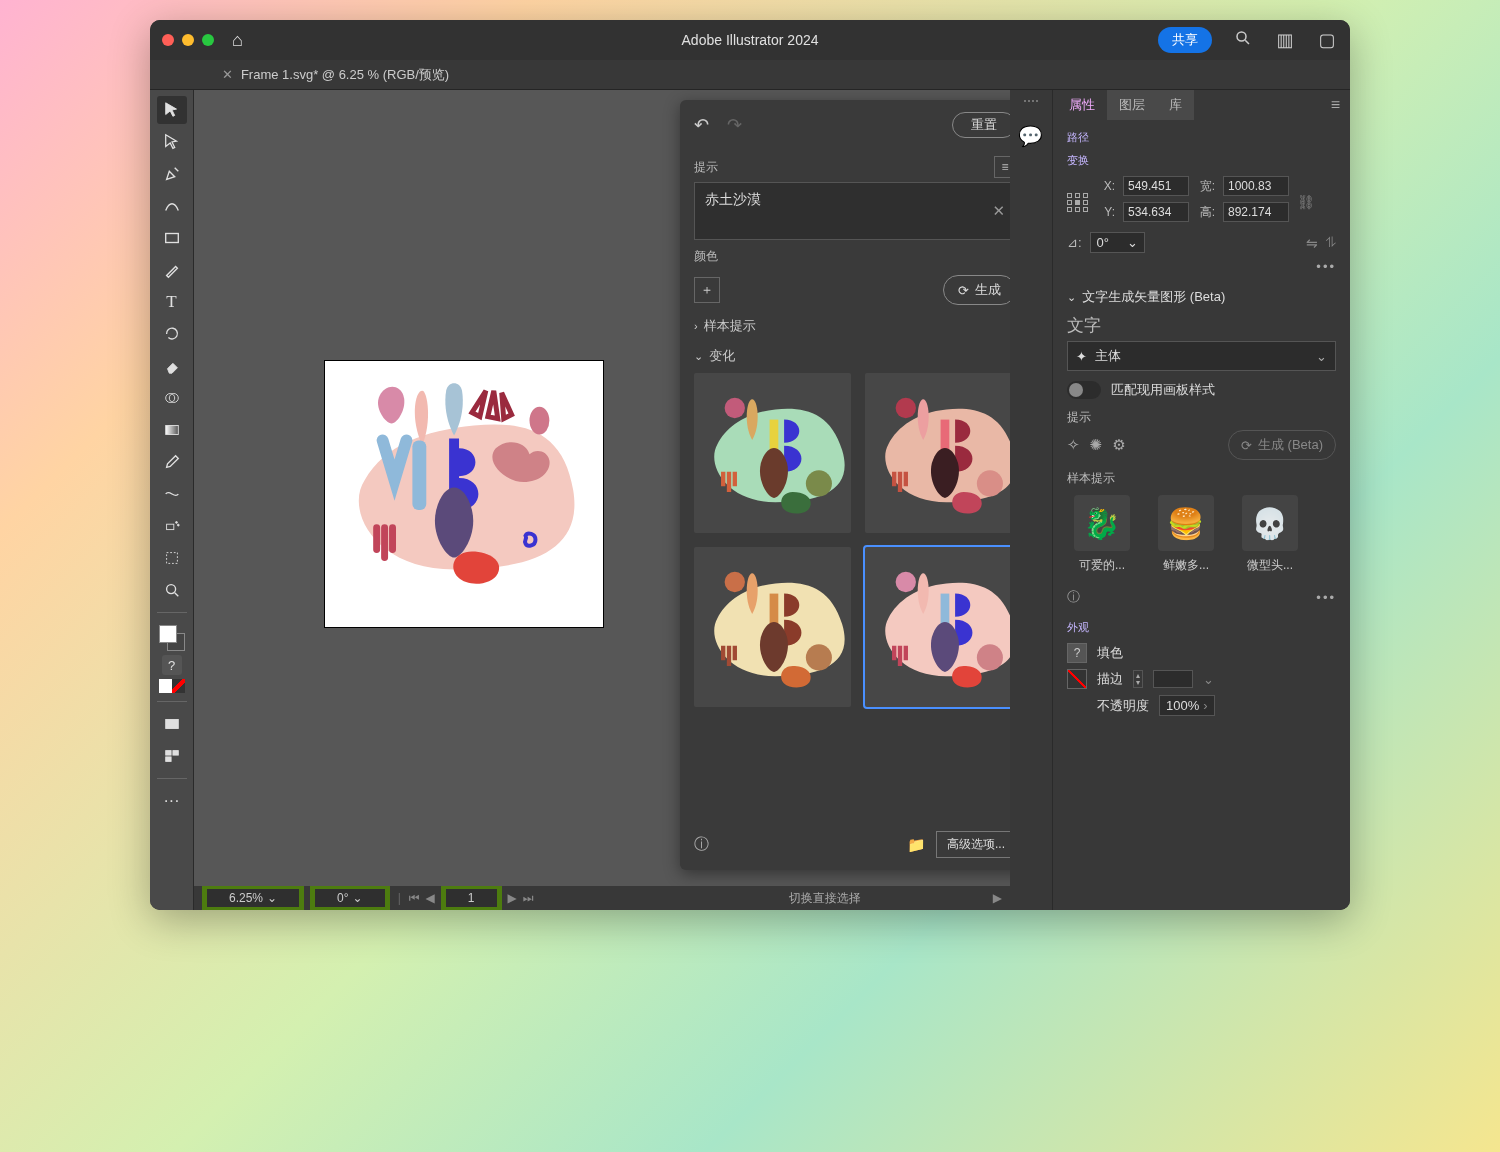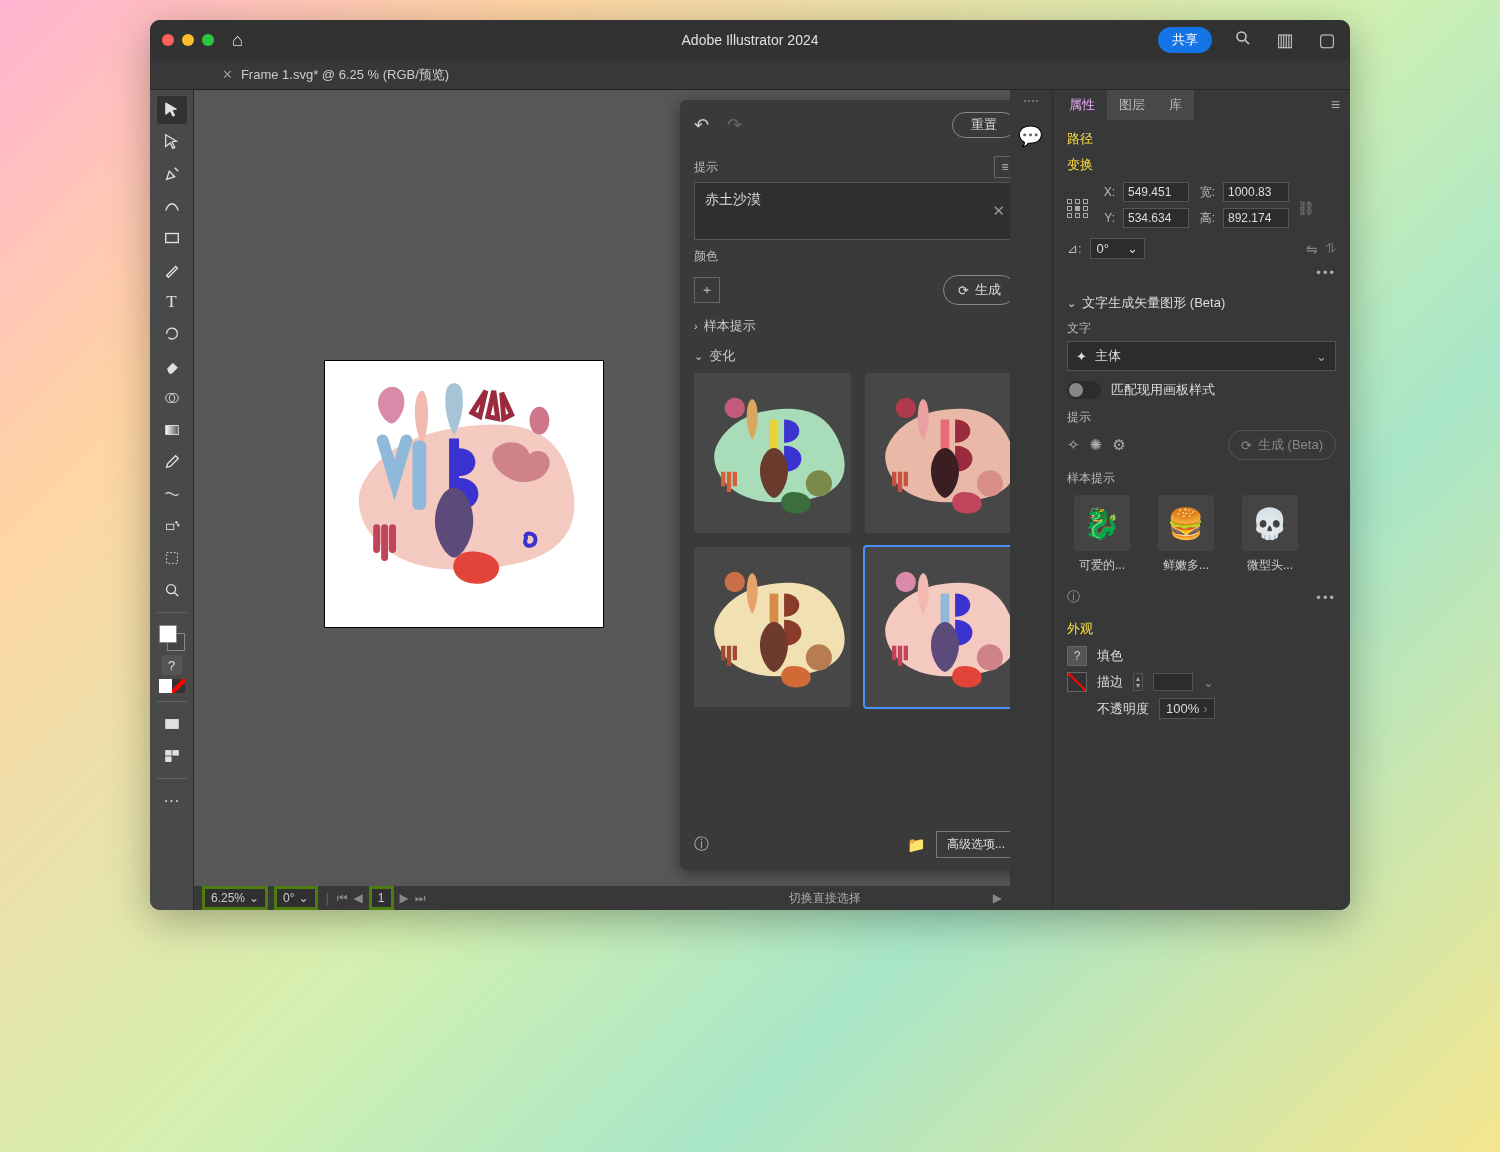--- a/index.html
+++ b/index.html
@@ -39,21 +39,21 @@
   .swatch-pair .s{position:absolute;width:18px;height:18px;background:#444;border:1px solid #888;right:0;bottom:0}
   .small-swatch{width:26px;height:14px;display:flex}
   .small-swatch div{width:13px;height:14px}
   
   .canvas-col{flex:1;display:flex;flex-direction:column;background:#555;min-width:0}
   .canvas-area{flex:1;position:relative;background:#575757;overflow:hidden}
   .artboard{position:absolute;left:130px;top:270px;width:280px;height:268px;background:#fff;border:1px solid #000}
   .art-svg{width:100%;height:100%}
   .status{height:24px;background:#383838;color:#ccc;font-size:12px;display:flex;align-items:center;padding:0 8px;gap:6px}
   .status .sep{color:#666;margin:0 2px}
-  .status .seg{display:flex;align-items:center;gap:4px;background:#2f2f2f;padding:2px 6px;border:3px solid #4d7c0f}
+  .status .seg{display:flex;align-items:center;gap:4px;background:#2f2f2f;padding:2px 22px;border:5px solid #4d7c0f}
   .status-txt{margin-left:auto;color:#aaa}
   
   .recolor{position:absolute;left:486px;top:10px;width:350px;height:770px;background:#3a3a3a;border-radius:6px;box-shadow:0 4px 16px rgba(0,0,0,.4);display:flex;flex-direction:column;padding:12px 14px;color:#ddd;font-size:13px}
   .recolor-top{display:flex;align-items:center;gap:18px;margin-bottom:10px}
   .undo,.redo{font-size:18px;color:#ccc}
   .redo{color:#666}
   .reset-btn{margin-left:auto;border:1px solid #888;padding:3px 18px;border-radius:14px;font-size:13px;color:#ddd}
   .tabs-row{display:flex;gap:20px;margin-bottom:12px}
   .rtab{padding-bottom:3px;color:#bbb}
   .rtab.active{color:#fff;border-bottom:2px solid #fff}
@@ -77,21 +77,21 @@
   .dock-handle{width:20px;height:4px;display:flex;gap:2px;justify-content:center}
   .dock-handle span{width:2px;height:2px;background:#888;border-radius:50%}
   .dock-icon{font-size:20px;color:#999}
   .panels{width:298px;background:#383838;display:flex;flex-direction:column;border-left:1px solid #2a2a2a}
   .panel-tabs{height:30px;display:flex;align-items:flex-end;padding-left:4px;gap:0}
   .ptab{padding:6px 12px;font-size:13px;color:#bbb;background:#494949}
   .ptab.active{background:#383838;color:#f0abfc}
   .ptab-menu{margin-left:auto;padding:6px 10px;color:#aaa}
   .panel-body{flex:1;overflow:auto;padding:10px 14px;color:#ddd;font-size:13px}
   .sect{margin-bottom:14px}
-  .sect-hdr{font-size:13px;color:#fde047;margin-bottom:8px}
+  .sect-hdr{font-size:11px;color:#c4b5fd;margin-bottom:8px}
   .tf-row{display:flex;align-items:center;gap:8px;margin-bottom:6px;font-size:12px}
   .tf-lab{color:#bbb;width:18px;text-align:right}
   .tf-val{background:#2c2c2c;border:1px solid #555;padding:2px 4px;width:66px;color:#ddd;font-size:12px}
   .tf-icon{color:#888;font-size:14px}
   .angle{display:flex;align-items:center;gap:8px;margin-top:4px}
   .angle-sel{background:#2c2c2c;border:1px solid #555;padding:2px 6px;display:flex;align-items:center;gap:18px}
   .three-dots{color:#aaa;letter-spacing:2px}
   .collapse-hdr{display:flex;align-items:center;gap:6px;color:#ddd;font-size:13px;margin:10px 0 8px}
   .chev{font-size:11px}
   .subject-sel{background:#2c2c2c;border:1px solid #555;display:flex;align-items:center;padding:5px 8px;gap:8px;margin-bottom:10px}
@@ -466,21 +466,21 @@
             <span class="tf-icon">⥮</span>
           </div>
           <div style="text-align:right;margin-top:6px"><span class="three-dots">•••</span></div>
         </div>
 
         <div class="sect">
           <div class="collapse-hdr">
               <span class="chev">⌄</span>
               <span>文字生成矢量图形 (Beta)</span>
             </div>
-          <div style="color:#bbb;font-size:12px;margin-bottom:4px">文字</div>
+          <div style="color:#bbb;font-size:17px;margin-bottom:4px">文字</div>
           <div class="subject-sel">
             <span>✦</span>
             <span>主体</span>
             <span class="dd">⌄</span>
           </div>
           <div class="toggle-row">
             <div class="toggle"></div>
             <span>匹配现用画板样式</span>
           </div>
           <div style="color:#bbb;font-size:12px;margin-bottom:4px">提示</div>

